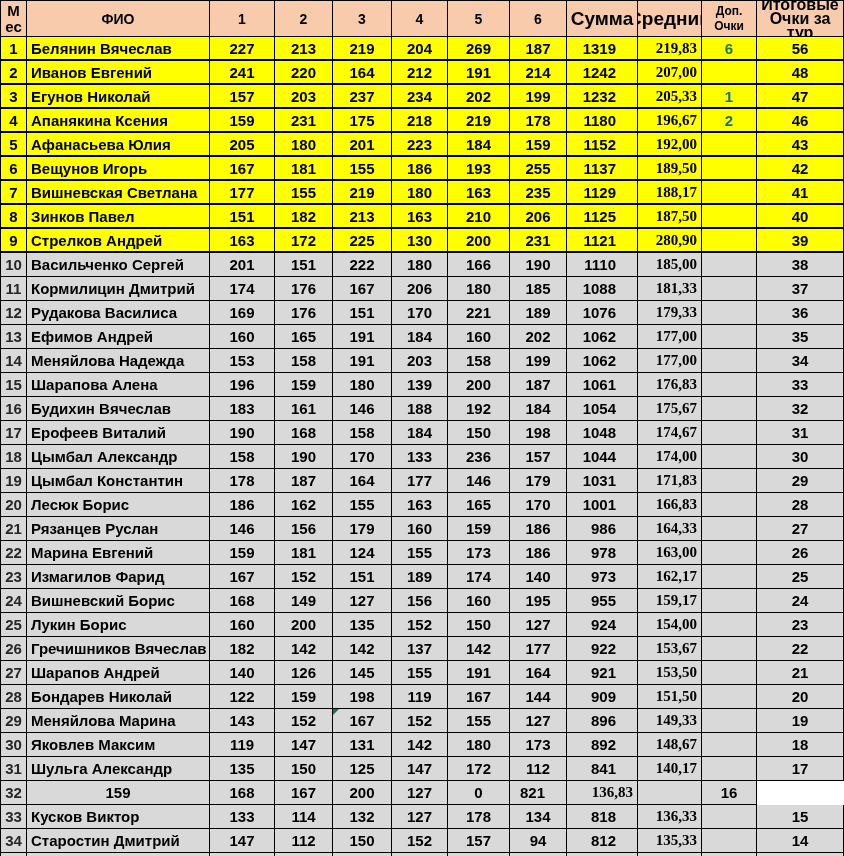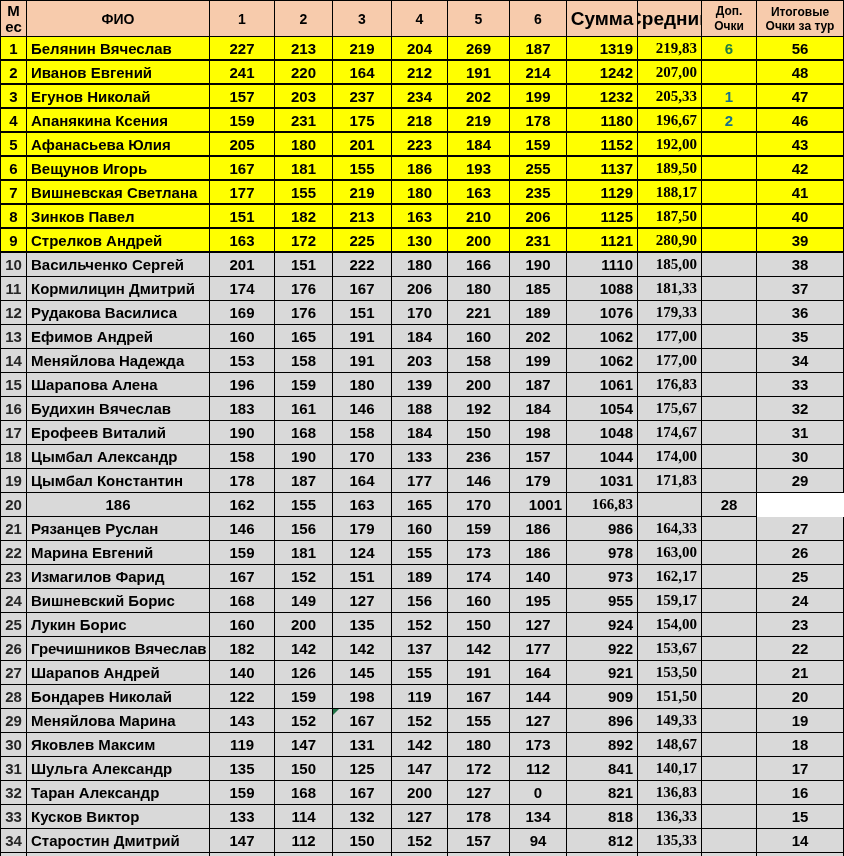--- a/index.html
+++ b/index.html
@@ -27,30 +27,30 @@
   }
   
   .hdr .cell{
     background:#f7cbac;height:36px;
     font-weight:700;font-size:14px;line-height:16px;
     white-space:pre-line;text-align:center;
   }
   .hdr .h-place{align-items:flex-start;padding-top:2px;font-size:15px;}
   .hdr .h-sum,.hdr .h-avg{font-size:19px;}
   .hdr .h-dop{font-size:12px;line-height:15px;}
-  .hdr .h-total{font-size:12px;line-height:14px;}
+  .hdr .h-total{font-size:16px;line-height:14px;}
   
   .drow .cell{height:24px;font-size:15px;font-weight:700;}
   .drow.yellow .cell{background:#ffff00;border-bottom-width:2px;}
   .drow.yellow .cell{height:24px;}
   .drow.gray .cell{background:#d9d9d9;}
   .c-place{font-size:14px;}
   .drow.gray .c-place{font-weight:700;color:#262626;}
   .c-name{justify-content:flex-start;padding-left:4px;font-size:15px;}
-  .c-sum{justify-content:flex-end;padding-right:4px;font-size:15px;}
+  .c-sum{justify-content:flex-end;padding-right:21px;font-size:15px;}
   .c-avg{justify-content:flex-end;padding-right:4px;font-size:15px;font-family:Liberation Serif, serif;}
   .c-dop{font-size:14px;}
   .c-total{font-size:15px;}
   .corner-triangle{
     position:absolute;top:0;left:0;width:0;height:0;
     border-top:6px solid #217346;border-right:6px solid transparent;
   }
   
   .sliver .cell{height:4px;background:#d9d9d9;border-bottom:none;}
 </style>
@@ -338,20 +338,21 @@
         <div class="cell c-score">177</div>
         <div class="cell c-score">146</div>
         <div class="cell c-score">179</div>
         <div class="cell c-sum">1031</div>
         <div class="cell c-avg">171,83</div>
         <div class="cell c-dop"></div>
         <div class="cell c-total">29</div>
       </div>
       <div class="row drow gray">
         <div class="cell c-place">20</div>
+        <div class="cell c-name">Лесюк Борис</div>
         <div class="cell c-score">186</div>
         <div class="cell c-score">162</div>
         <div class="cell c-score">155</div>
         <div class="cell c-score">163</div>
         <div class="cell c-score">165</div>
         <div class="cell c-score">170</div>
         <div class="cell c-sum">1001</div>
         <div class="cell c-avg">166,83</div>
         <div class="cell c-dop"></div>
         <div class="cell c-total">28</div>
@@ -505,21 +506,20 @@
         <div class="cell c-score">147</div>
         <div class="cell c-score">172</div>
         <div class="cell c-score">112</div>
         <div class="cell c-sum">841</div>
         <div class="cell c-avg">140,17</div>
         <div class="cell c-dop"></div>
         <div class="cell c-total">17</div>
       </div>
       <div class="row drow gray">
         <div class="cell c-place">32</div>
-        <div class="cell c-name">Таран Александр</div>
         <div class="cell c-score">159</div>
         <div class="cell c-score">168</div>
         <div class="cell c-score">167</div>
         <div class="cell c-score">200</div>
         <div class="cell c-score">127</div>
         <div class="cell c-score">0</div>
         <div class="cell c-sum">821</div>
         <div class="cell c-avg">136,83</div>
         <div class="cell c-dop"></div>
         <div class="cell c-total">16</div>

